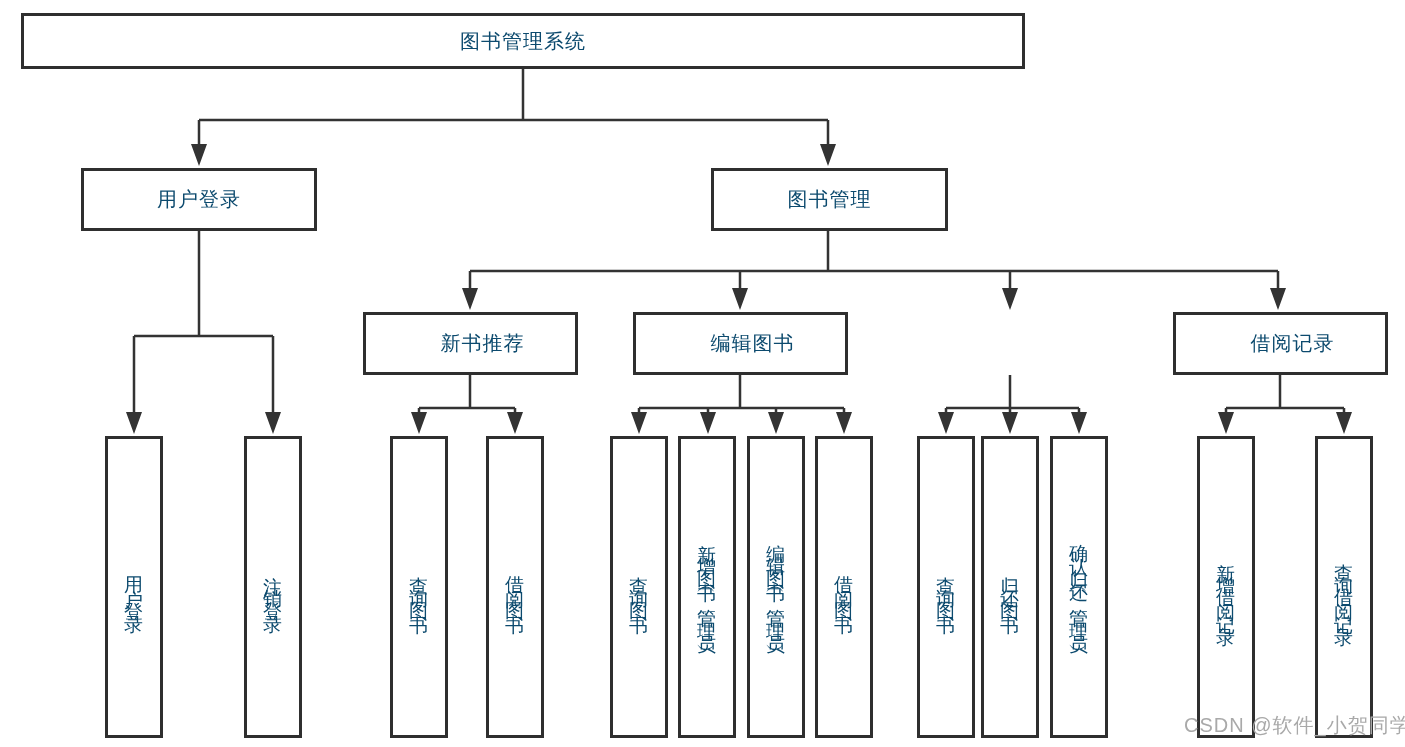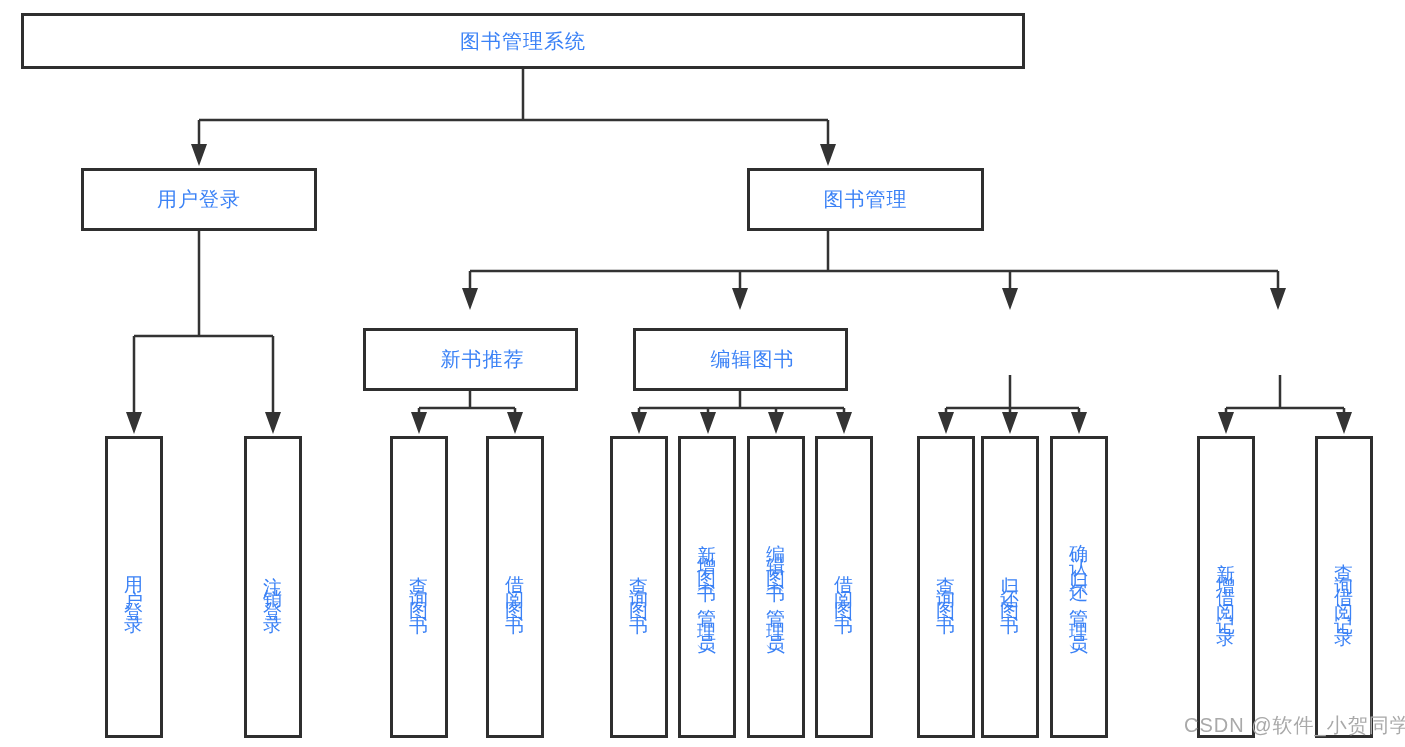--- a/index.html
+++ b/index.html
@@ -19,26 +19,26 @@
   }
   .node {
     position: absolute;
     box-sizing: border-box;
     border: 3px solid #2f2f2f;
     background: #ffffff;
     display: flex;
     align-items: center;
     justify-content: center;
     z-index: 2;
-    color: #3b82f6;
+    color: #0c4a6e;
   }
   .hnode { font-size: 20px; letter-spacing: 1px; }
   .root-node  { left: 21px;  top: 13px;  width: 1004px; height: 56px; }
   .l2-node    { top: 168px; height: 63px; }
-  .l3-node    { top: 328px; height: 63px; width: 215px; padding-left: 24px; }
+  .l3-node    { top: 312px; height: 63px; width: 215px; padding-left: 24px; }
   .leaf {
     top: 436px;
     width: 58px;
     height: 302px;
     font-size: 19px;
   }
   .leaf span {
     writing-mode: vertical-rl;
     text-orientation: mixed;
     letter-spacing: 13px;
@@ -104,29 +104,32 @@
       M1336 412 H1352 L1344 434 Z"></path>
   </svg>
 
   <div class="node hnode root-node">
     <span>图书管理系统</span>
   </div>
 
   <div class="node hnode l2-node" style="left:81px;width:236px;">
     <span>用户登录</span>
   </div>
-  <div class="node hnode l2-node" style="left:747px;width:237px;">
+  <div class="node hnode l2-node" style="left:711px;width:237px;">
     <span>图书管理</span>
   </div>
 
   <div class="node hnode l3-node" style="left:363px;">
     <span>新书推荐</span>
   </div>
   <div class="node hnode l3-node" style="left:633px;">
     <span>编辑图书</span>
+  </div>
+  <div class="node hnode l3-node" style="left:1173px;">
+    <span>借阅记录</span>
   </div>
 
   <div class="node leaf" style="left:105px;">
     <span>用户登录</span>
   </div>
   <div class="node leaf" style="left:244px;">
     <span>注销登录</span>
   </div>
 
   <div class="node leaf" style="left:390px;">

